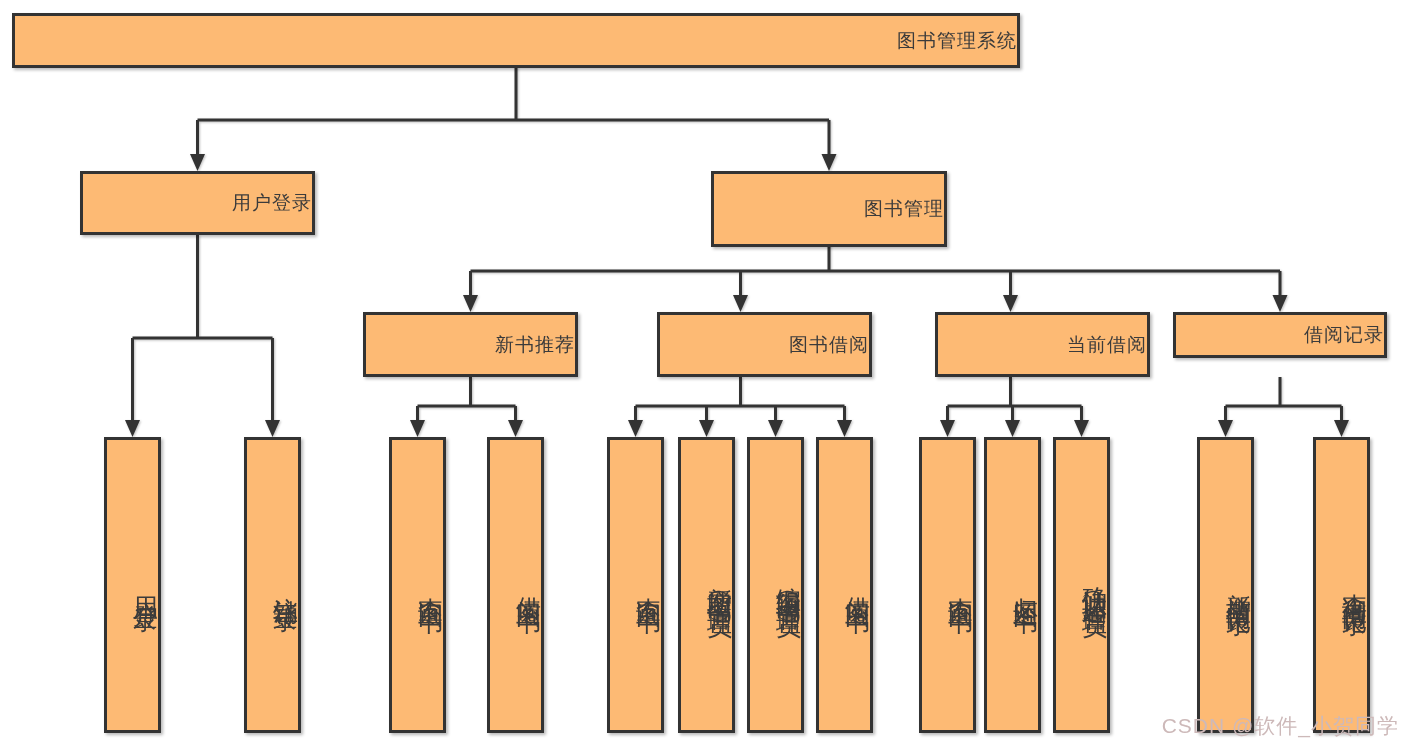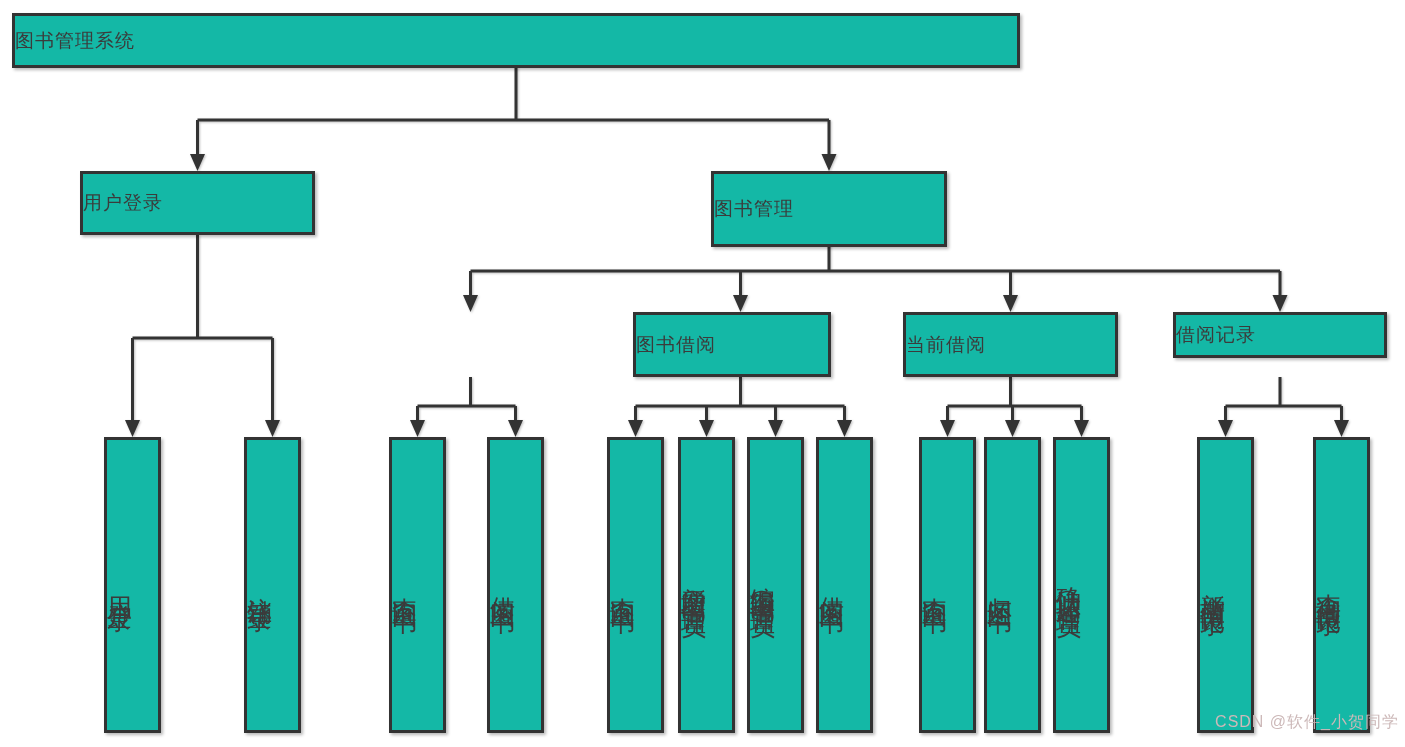--- a/index.html
+++ b/index.html
@@ -1,31 +1,31 @@
 <!DOCTYPE html>
 <html style="--line: #333333; --text: #3b3b3b; --watermark: #cdb9b9; --background: #ffffff;"><head>
 <meta charset="utf-8">
 <style>
   :root { --line:#333333; --text:#3b3b3b; --watermark:#cdb9b9; --background:#ffffff; }
   * { margin:0; padding:0; box-sizing:border-box; }
   body { background:var(--background); font-family:"Liberation Sans","DejaVu Sans",sans-serif; }
   .canvas { position:relative; width:1405px; height:747px; background:var(--background); overflow:hidden; }
   .node {
-    position:absolute; background:#14b8a6; border:3px solid var(--line);
-    display:flex; align-items:center; justify-content:flex-start;
+    position:absolute; background:#fdba74; border:3px solid var(--line);
+    display:flex; align-items:center; justify-content:flex-end;
     color:var(--text); box-shadow:2px 2px 3px rgba(0,0,0,0.28);
   }
   .hnode { font-size:19px; letter-spacing:1px; }
   .leaf span {
     writing-mode:vertical-rl; text-orientation:mixed;
     font-size:25px; letter-spacing:4px; line-height:1; color:var(--text);
   }
   svg.connectors { position:absolute; left:0; top:0; filter:drop-shadow(1px 1px 1px rgba(0,0,0,0.25)); }
   .watermark {
-    position:absolute; top:712px; right:6px; font-size:16px;
+    position:absolute; top:712px; right:6px; font-size:21px;
     color:var(--watermark); letter-spacing:1px; white-space:nowrap; z-index:10;margin-left:40px;
   }
 </style>
 </head>
 <body>
 
 <div class="canvas">
 
   <svg class="connectors" width="1405" height="747" viewBox="0 0 1405 747">
     <path style="stroke:var(--line);fill:none" stroke-width="3" d="
@@ -88,24 +88,27 @@
     <span>图书管理系统</span>
   </div>
 
   <div class="node hnode" style="left:80px;top:171px;width:235px;height:64px">
     <span>用户登录</span>
   </div>
   <div class="node hnode" style="left:711px;top:171px;width:236px;height:76px">
     <span>图书管理</span>
   </div>
 
-  <div class="node hnode" style="left:633px;top:312px;width:198px;height:65px">
+  <div class="node hnode" style="left:363px;top:312px;width:215px;height:65px">
+    <span>新书推荐</span>
+  </div>
+  <div class="node hnode" style="left:657px;top:312px;width:215px;height:65px">
     <span>图书借阅</span>
   </div>
-  <div class="node hnode" style="left:903px;top:312px;width:215px;height:65px">
+  <div class="node hnode" style="left:935px;top:312px;width:215px;height:65px">
     <span>当前借阅</span>
   </div>
   <div class="node hnode" style="left:1173px;top:312px;width:214px;height:46px">
     <span>借阅记录</span>
   </div>
 
   <div class="node leaf" style="left:104px;top:437px;width:57px;height:296px">
     <span>用户登录</span>
   </div>
   <div class="node leaf" style="left:244px;top:437px;width:57px;height:296px">

